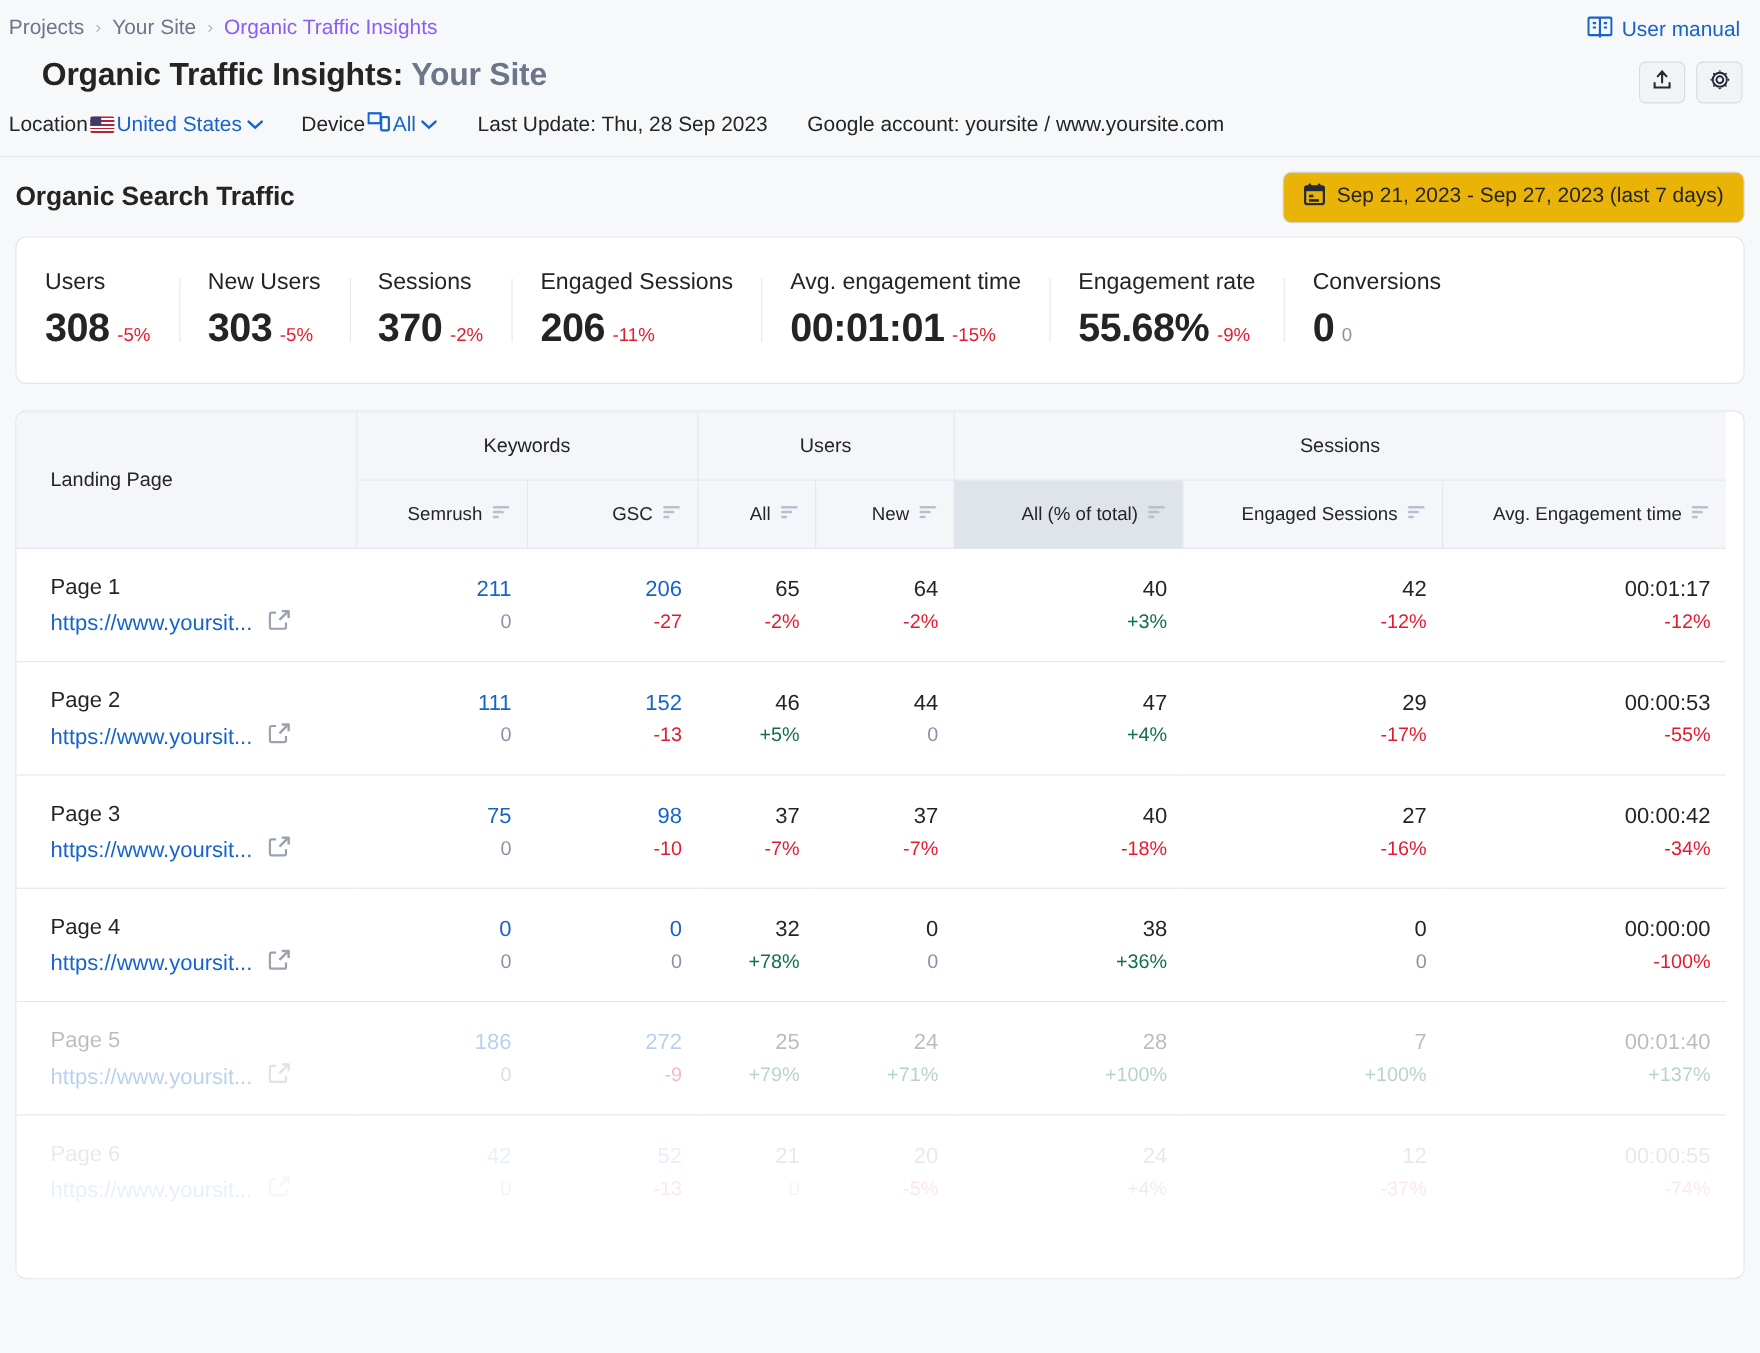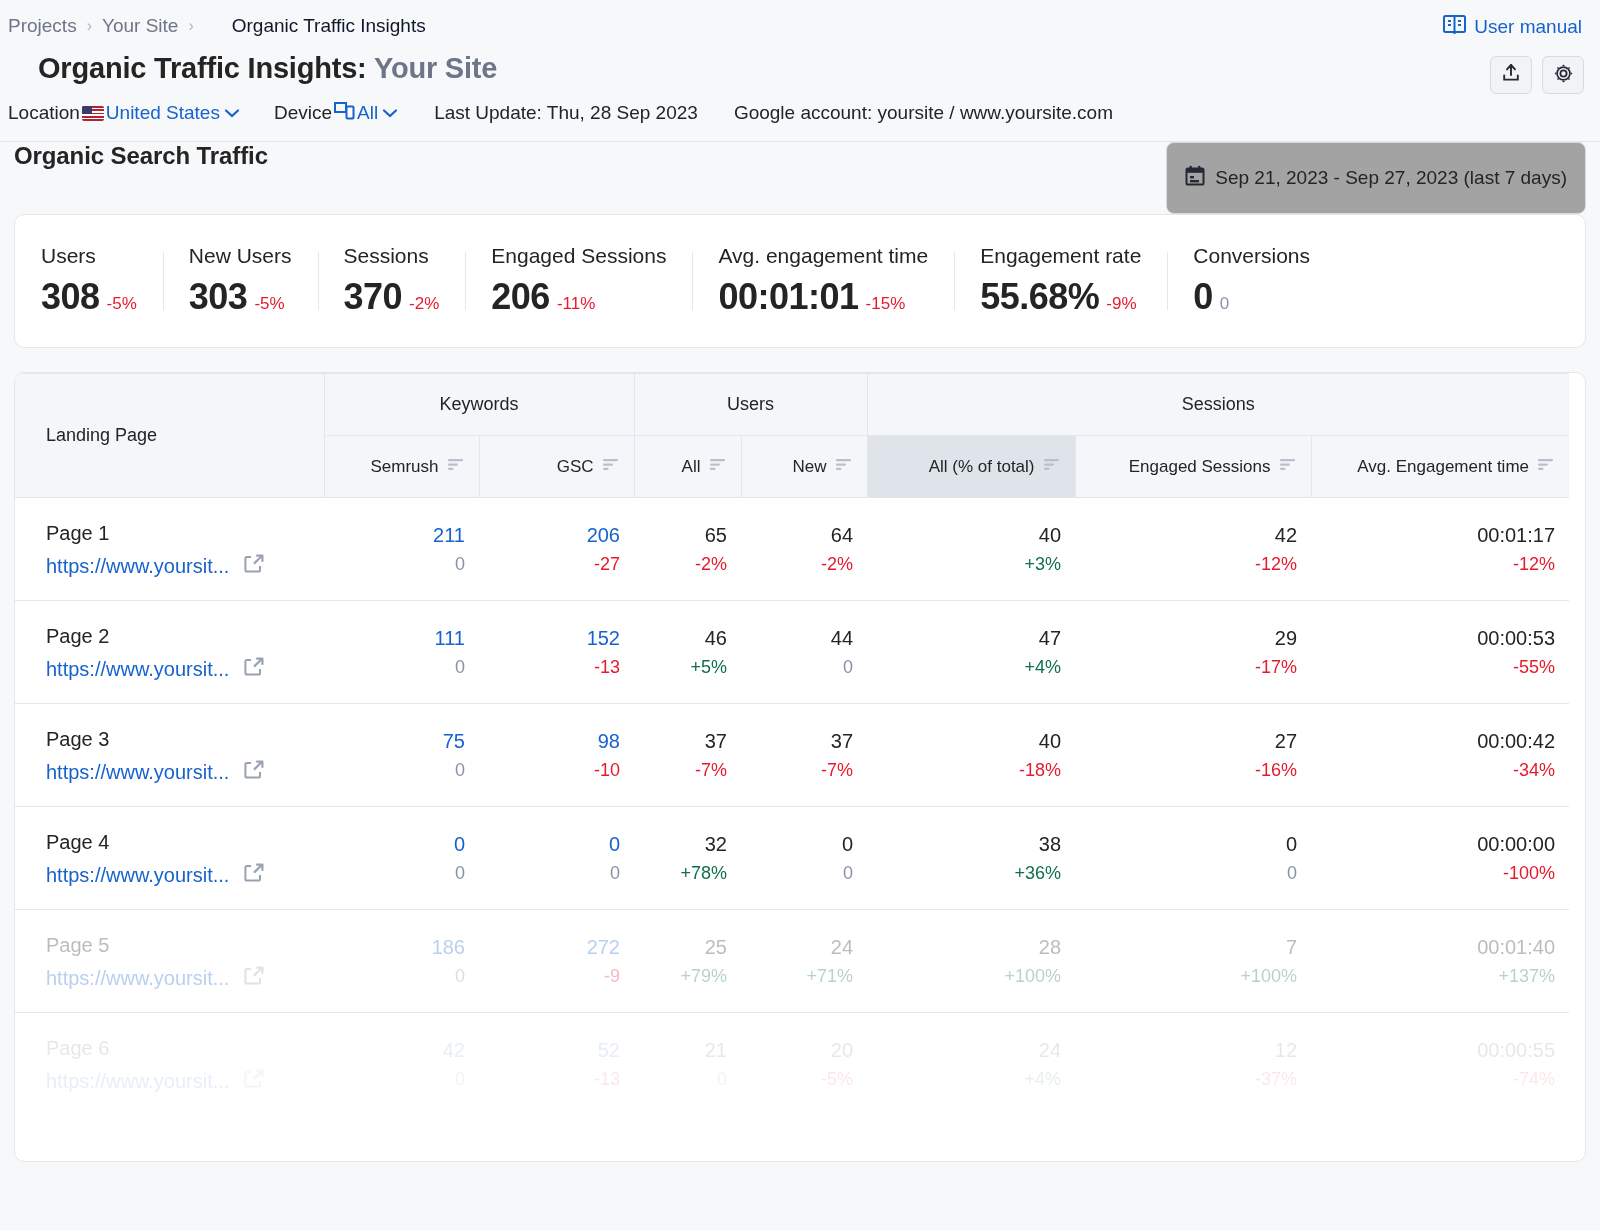--- a/index.html
+++ b/index.html
@@ -8,21 +8,21 @@
     background: #f7f8fa;
     font-family: "Liberation Sans", sans-serif;
     color: #242424;
     overflow: hidden;
   }
 
   
   .topbar { position: relative; padding: 14px 16px 0 8px; }
   .breadcrumb { display: flex; align-items: center; gap: 10px; font-size: 19px; line-height: 24px; }
   .bc-link { color: #6c7589; cursor: pointer; }
-  .bc-current { color: #0f172a; margin-left: 28px; }
+  .bc-current { color: #8b5cf6; }
   .bc-sep { color: #b0b6c3; font-size: 16px; }
 
   .usermanual {
     position: absolute; right: 18px; top: 14px;
     display: flex; align-items: center; gap: 8px;
     color: #1763cc; font-size: 19px; cursor: pointer; margin-left: 12px;
   }
 
   .title-row { display: flex; align-items: flex-start; margin-top: 14px; margin-left: 30px; }
   .page-title { font-size: 29px; font-weight: bold; letter-spacing: -0.2px; }
@@ -53,26 +53,26 @@
   .meta-gap-1 { width: 34px; }
   .meta-gap-2 { width: 36px; }
   .meta-gap-3 { width: 36px; }
   .meta-plain { color: #242424; }
 
   .divider { height: 1px; background: #e3e6ed; }
 
   
   .section { padding: 0 14px; }
   .section-head {
-    height: 72px; display: flex; justify-content: space-between;
+    height: 72px; display: flex; align-items: center; justify-content: space-between;
   }
   .section-title { font-size: 24px; font-weight: bold; letter-spacing: -0.1px; }
   .daterange {
     display: flex; align-items: center; gap: 10px;
-    border: 1px solid #d6dae2; border-radius: 8px; background: #a3a3a3;
+    border: 1px solid #d6dae2; border-radius: 8px; background: #eab308;
     padding: 9px 18px; font-size: 19px; cursor: pointer;
   }
 
   
   .card {
     background: #fff; border: 1px solid #e3e6ed; border-radius: 10px;
   }
   .metrics { display: flex; height: 132px; align-items: center; }
   .metric { padding: 0 26px; flex: 0 0 auto; position: relative; }
   .metric + .metric::before {

